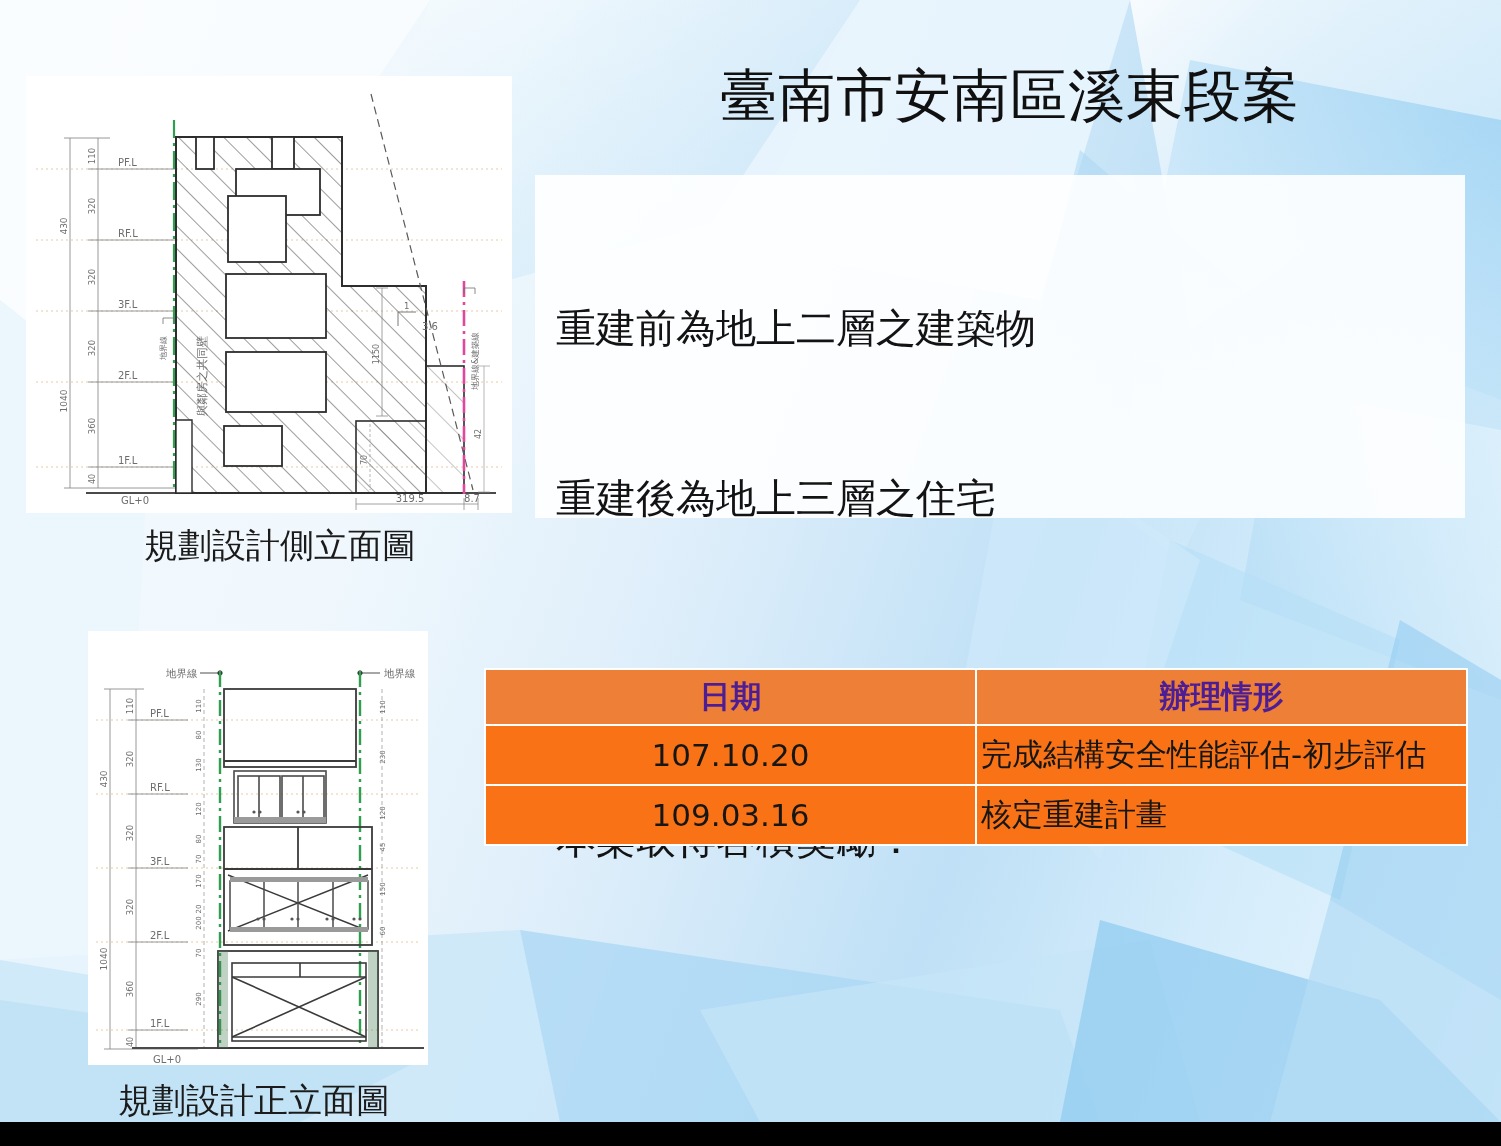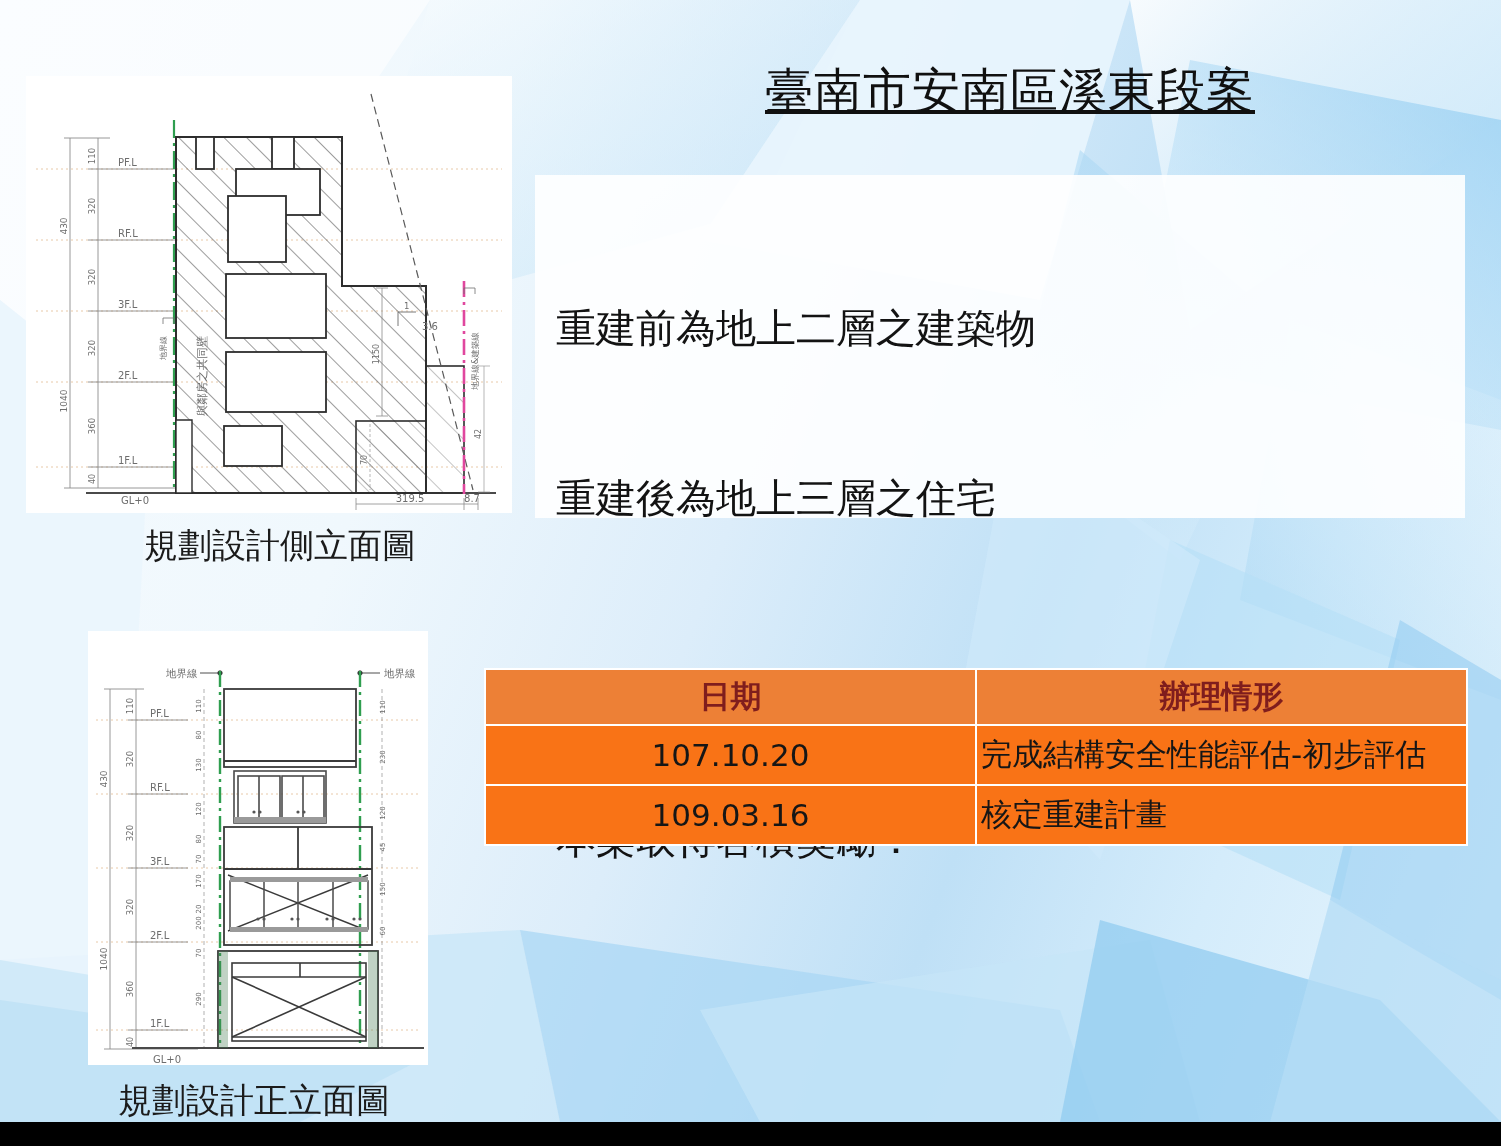--- a/index.html
+++ b/index.html
@@ -21,26 +21,25 @@
     background: linear-gradient(110deg,#f4fafe 0%, #f0f8fd 28%, #dcedfa 48%, #bfe0f6 66%, #d4ecfb 80%, #eaf6fd 100%);
   }
   
   .plate { position: absolute; background:#ffffff; }
   
   #title {
     position: absolute;
     left: 560px; top: 64px;
     width: 900px;
     text-align: center;
-    font-size: 48px;
+    font-size: 57px;
     line-height: 1.12;
     color: #101010;
     letter-spacing: 1px;
     white-space: nowrap;
-    text-decoration: underline;
   }
   
   #bodypanel {
     position: absolute;
     left: 535px; top: 175px;
     width: 930px; height: 343px;
     background: rgba(255,255,255,0.90);
   }
   #bodytext {
     position: absolute;
@@ -65,21 +64,21 @@
   
   #proctable {
     position: absolute;
     left: 484px; top: 668px;
     width: 984px;
     border-collapse: collapse;
     table-layout: fixed;
   }
   #proctable th {
     background: #ed8036;
-    color: #7f1d1d;
+    color: #4c1d95;
     font-size: 31px;
     font-weight: bold;
     height: 54px;
     padding: 0;
     text-align: center;
     border: 2px solid #ffffff;
     margin-left: 28px;
   }
   #proctable td {
     font-size: 31px;

